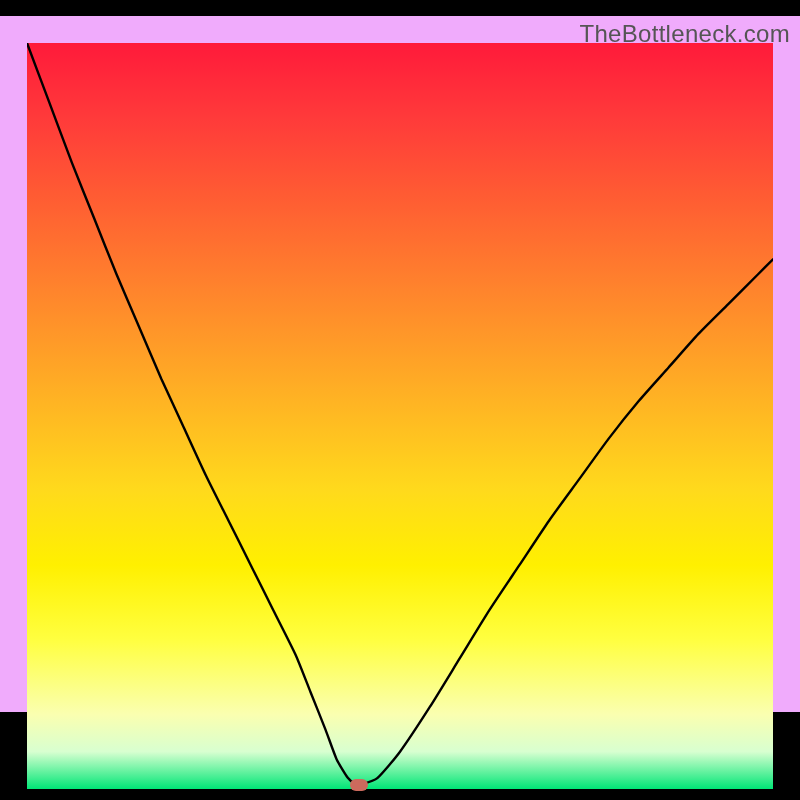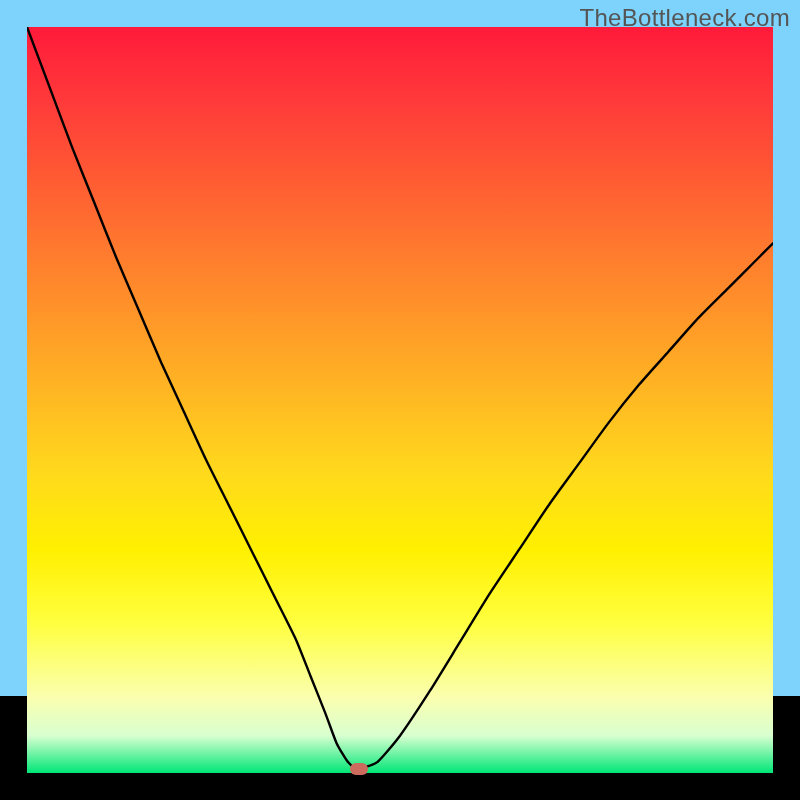--- a/index.html
+++ b/index.html
@@ -6,24 +6,24 @@
     margin: 0;
     padding: 0;
     width: 800px;
     height: 800px;
     background: #000000;
     overflow: hidden;
   }
   .frame {
     position: absolute;
     left: 0;
-    top: 0;
+    top: 16px;
     width: 800px;
     height: 696px;
-    background: #7dd3fc;
+    background: #f0abfc;
   }
   .plot-area {
     position: absolute;
     left: 27px;
     top: 27px;
     width: 746px;
     height: 746px;
     background: linear-gradient(to bottom,
       #ff1a3a 0%,
       #ff3a3a 10%,

